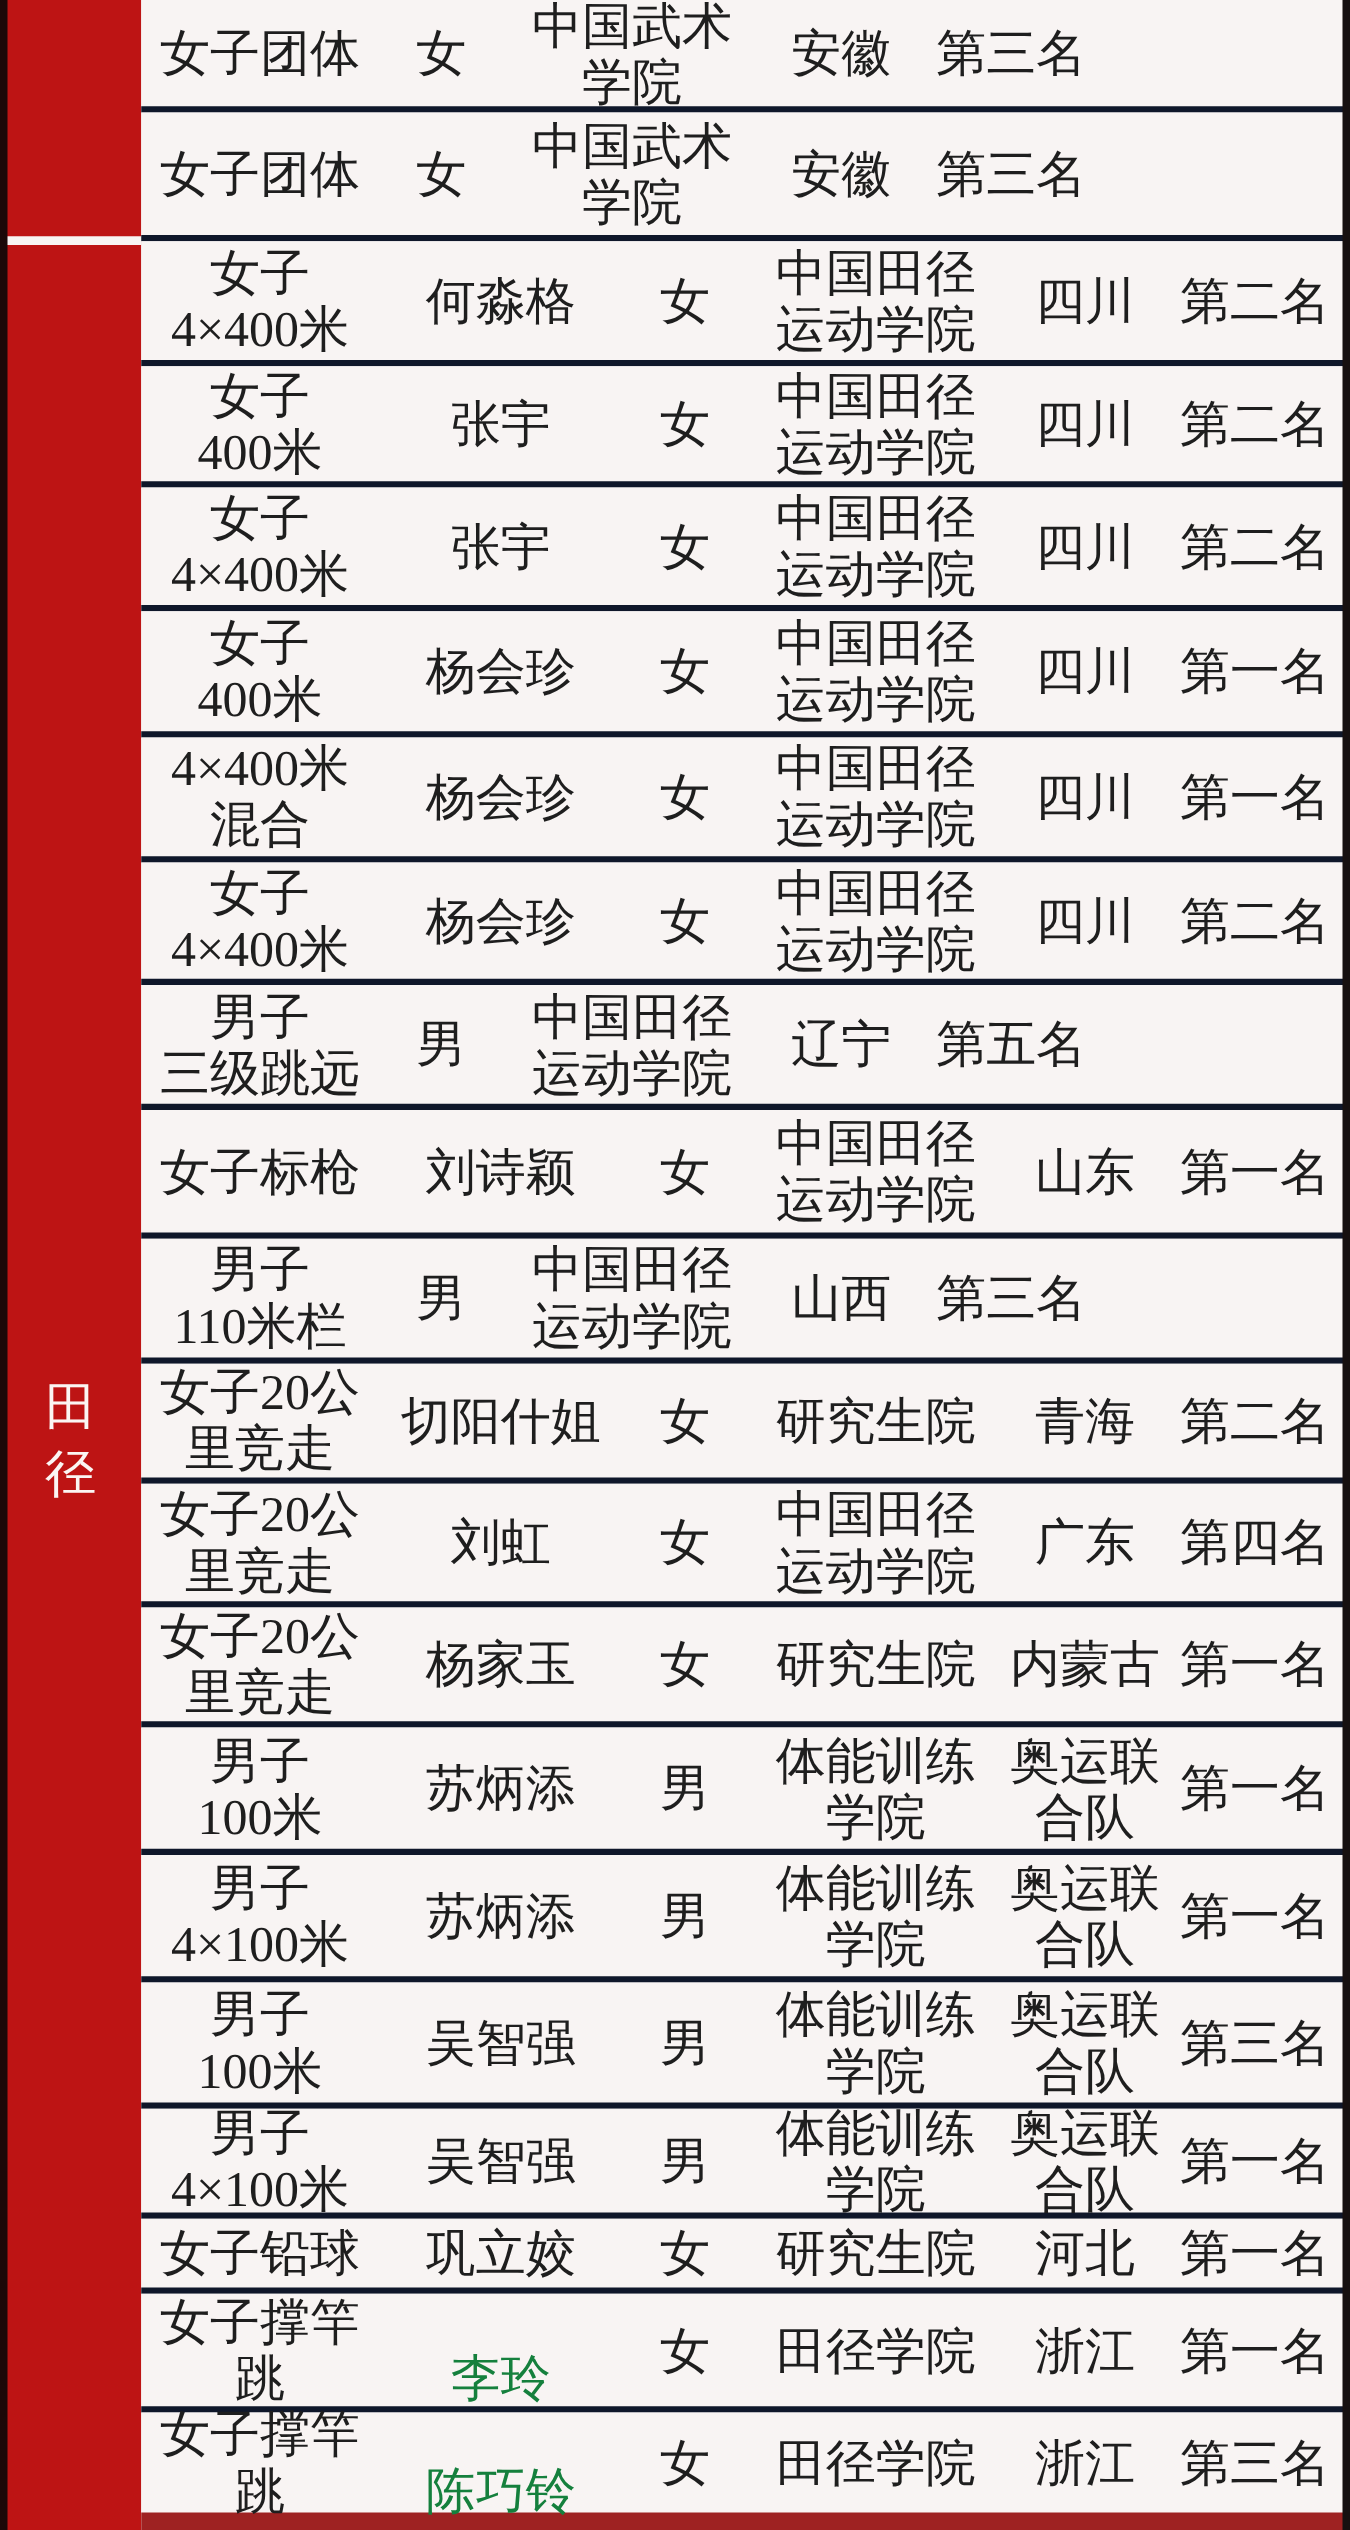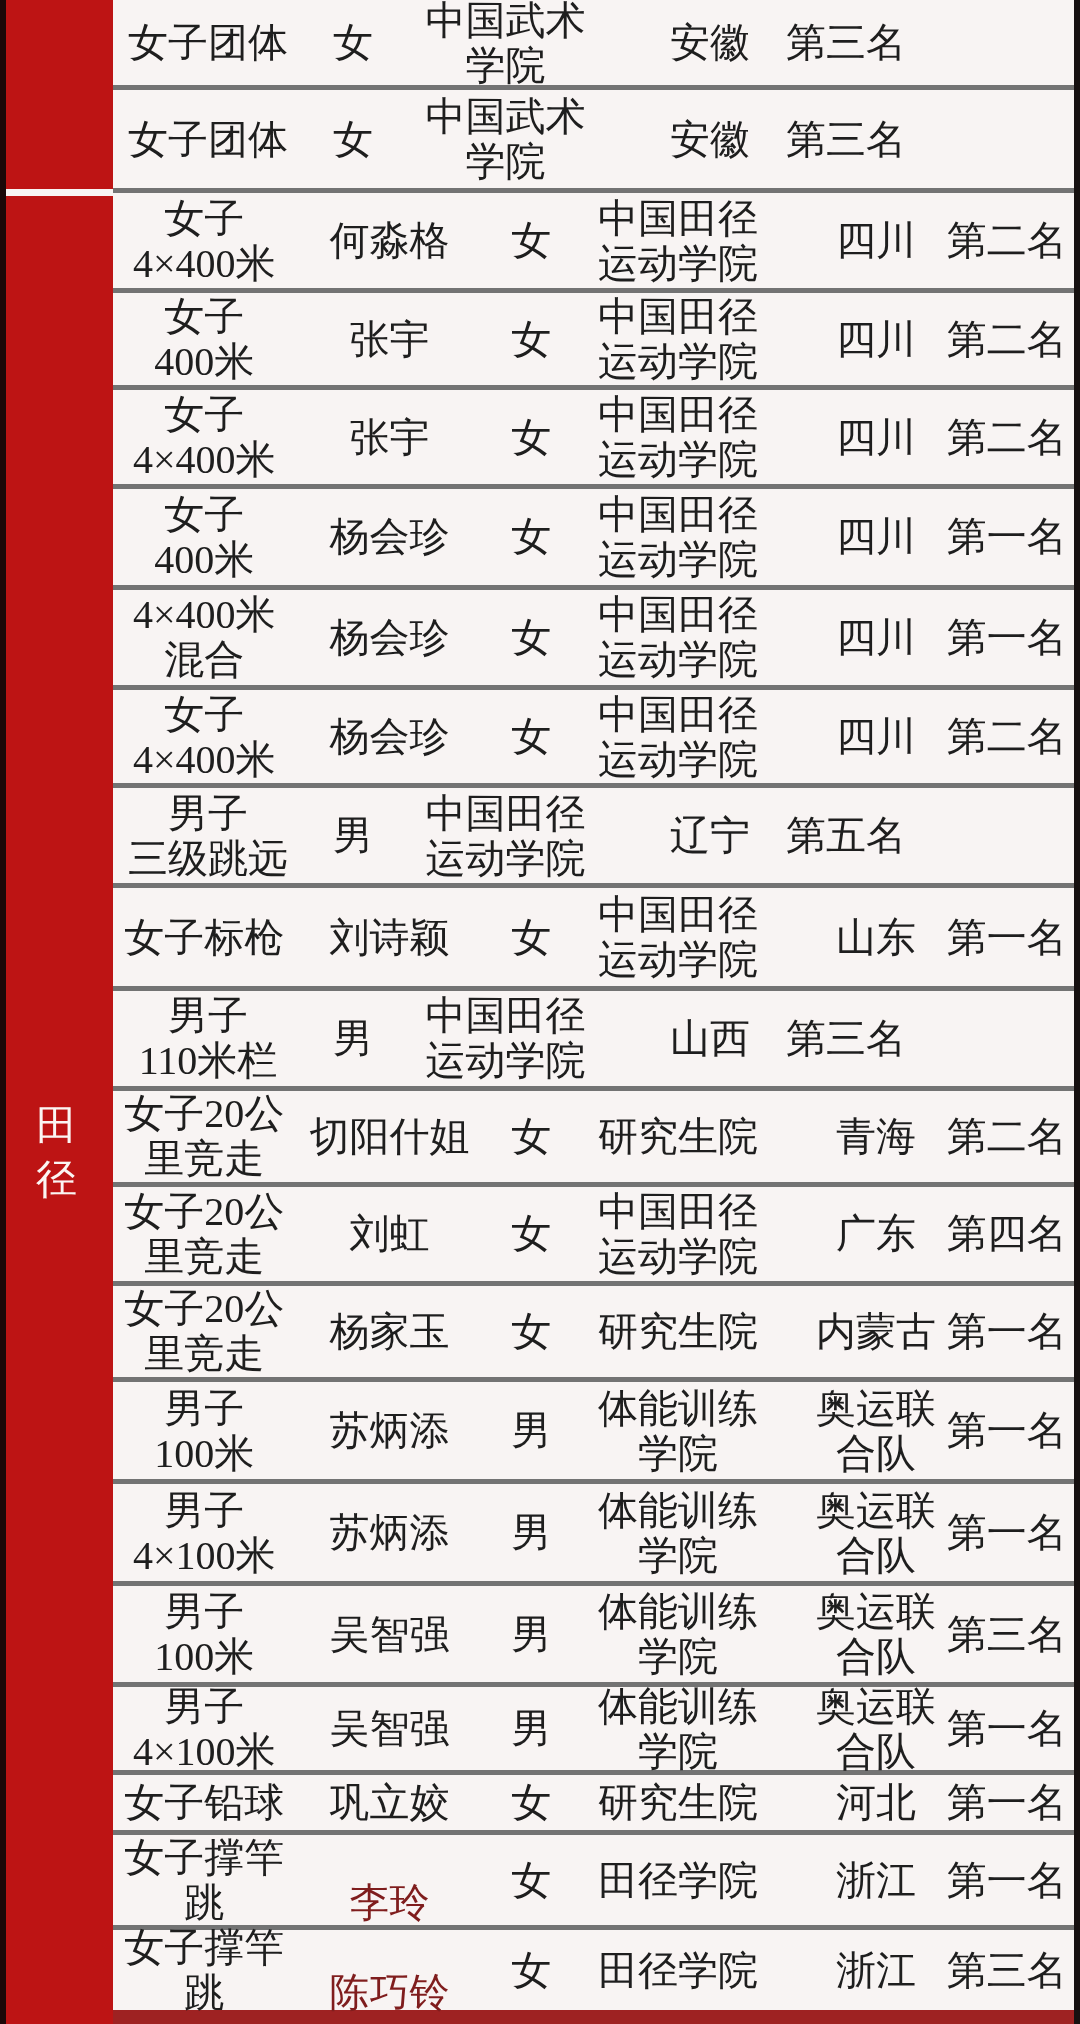--- a/index.html
+++ b/index.html
@@ -23,36 +23,36 @@
   .sidebar-bottom{flex:1;display:flex;align-items:center;justify-content:center;}
   .vlabel{
     display:flex;flex-direction:column;align-items:center;gap:13px;
     color:#fbf5f3;font-size:41px;line-height:1;transform:translateY(42px);
   }
 
   
   .rows{width:962px;flex:0 0 auto;display:flex;flex-direction:column;background:#f8f4f3;}
   .row{
     display:flex;align-items:center;box-sizing:border-box;
-    border-bottom:5px solid #737373;background:#f8f4f3;
+    border-bottom:5px solid #0f172a;background:#f8f4f3;
   }
   .row:last-child{border-bottom:14px solid #9e2222;}
   .cell{
     text-align:center;white-space:pre-line;
     font-size:40px;line-height:45px;color:#1e1e1e;
     display:flex;align-items:center;justify-content:center;flex-direction:column;
     overflow:visible;
   }
   .c-event{width:190px;}
   .c-name{width:195px;}
   .c-gender{width:100px;}
   .c-college{width:205px;}
-  .c-province{width:130px;margin-left:37px;}
+  .c-province{width:130px;}
   .c-rank{width:142px;}
-  .muted{color:#7f1d1d;}
+  .muted{color:#15803d;}
   .low{transform:translateY(22px);}
 </style>
 </head>
 <body>
 
 <div class="page">
   <div class="sidebar">
     <div class="sidebar-top"></div>
     <div class="sidebar-divider"></div>
     <div class="sidebar-bottom">

